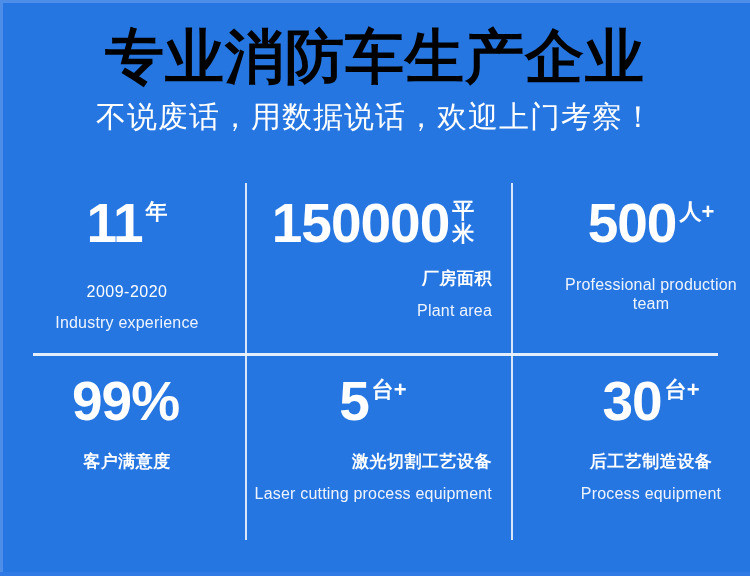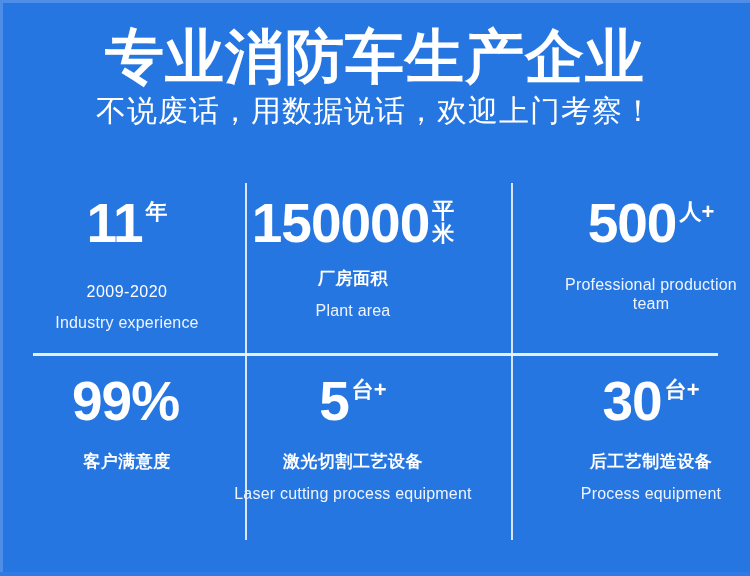--- a/index.html
+++ b/index.html
@@ -25,51 +25,51 @@
     position:absolute; left:0; bottom:0; width:750px; height:4px;
     background:#2f7ae4;
   }
 
   
   .header {
     position:absolute; left:0; top:0; width:750px;
     text-align:center;
   }
   .title {
-    color:#ffffff;
+    color:#000000;
     font-size:59px;
     line-height:62px;
     font-weight:700;
     letter-spacing:1px;
     margin-top:26px;
     white-space:nowrap;
   }
   .subtitle {
     color:#ffffff;
     font-size:30px;
     line-height:34px;
     font-weight:400;
     letter-spacing:1px;
-    margin-top:6px;
+    margin-top:12px;
     white-space:nowrap;
   }
 
   
   .grid {
     position:absolute;
     left:0; top:176px;
     width:750px; height:372px;
   }
   .cell {
     position:absolute;
     text-align:center;
     color:#ffffff;
   }
   .col0 { left:8px;   width:238px; }
-  .col1 { left:234px; width:238px; }
+  .col1 { left:254px; width:238px;text-align:right; }
   .col2 { left:512px; width:238px;padding-left:40px; }
   .row0 { top:8px;   height:170px; }
   .row1 { top:186px; height:170px; }
 
   .stat-line {
     display:flex;
     align-items:flex-start;
     justify-content:center;
     height:72px;
     margin-top:8px;

